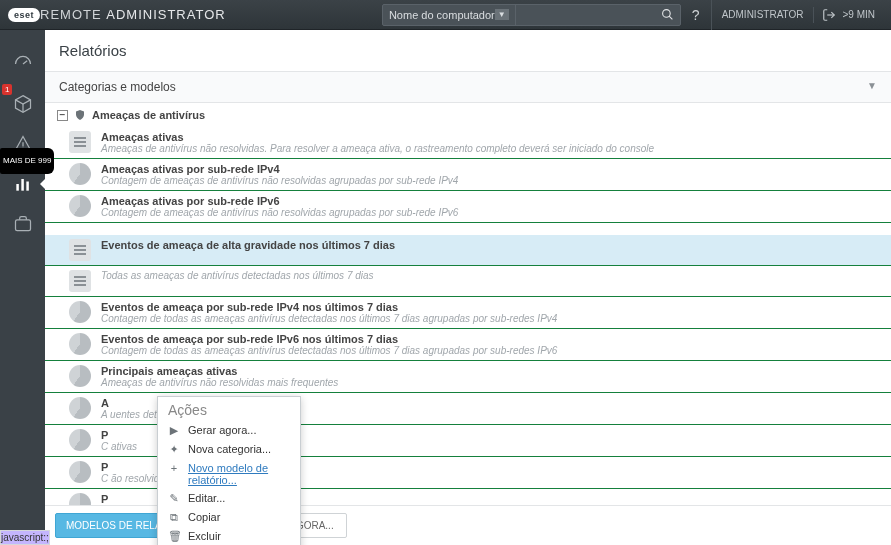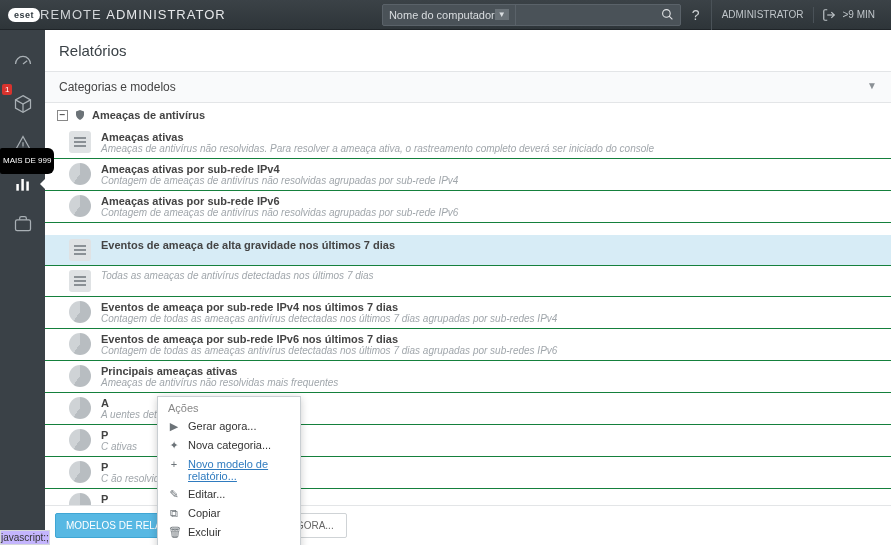--- a/index.html
+++ b/index.html
@@ -46,21 +46,21 @@
 .rep-title { font-size: 11px; font-weight: bold; color: #444; }
 .rep-desc { font-size: 10px; color: #a0a6ab; font-style: italic; }
 
 .bottom-bar { position: absolute; left: 0; right: 0; bottom: 0; height: 40px; background: #fff; border-top: 1px solid #e3e5e7; display: flex; align-items: center; padding: 0 10px; gap: 10px; }
 .btn-primary { background: #57b8e3; color: #fff; border: 1px solid #3fa6d4; font-size: 10px; padding: 6px 10px; border-radius: 2px; display: flex; align-items: center; gap: 8px; cursor: pointer; }
 .btn-primary .split { border-left: 1px solid rgba(255,255,255,0.5); padding-left: 8px; font-size: 8px; }
 .btn-secondary { background: #fff; color: #666; border: 1px solid #cfd3d6; font-size: 10px; padding: 6px 12px; border-radius: 2px; cursor: pointer; }
 
 
 .context-menu { position: absolute; left: 112px; top: 366px; width: 144px; background: #fff; border: 1px solid #c9ced2; box-shadow: 0 2px 8px rgba(0,0,0,0.2); z-index: 100; }
-.cm-header { font-size: 11px; color: #888; padding: 5px 10px 3px 10px; }
+.cm-header { font-size: 14px; color: #888; padding: 5px 10px 3px 10px; }
 .cm-item { display: flex; align-items: flex-start; gap: 8px; padding: 3px 10px; font-size: 11px; color: #333; cursor: pointer; }
 .cm-item.link span.lbl { color: #2f7bbf; text-decoration: underline; }
 .cm-item .cm-icon { width: 12px; color: #6c7378; font-size: 11px; flex-shrink:0; text-align:center;}
 
 .status-bar { position: absolute; left: 0; bottom: 0; font-size: 10px; color: #333; background:#c4b5fd; border:1px solid #d5d8db; padding:1px 0; z-index:200;}
 </style>
 </head>
 <body>
 
 <div class="topbar">

